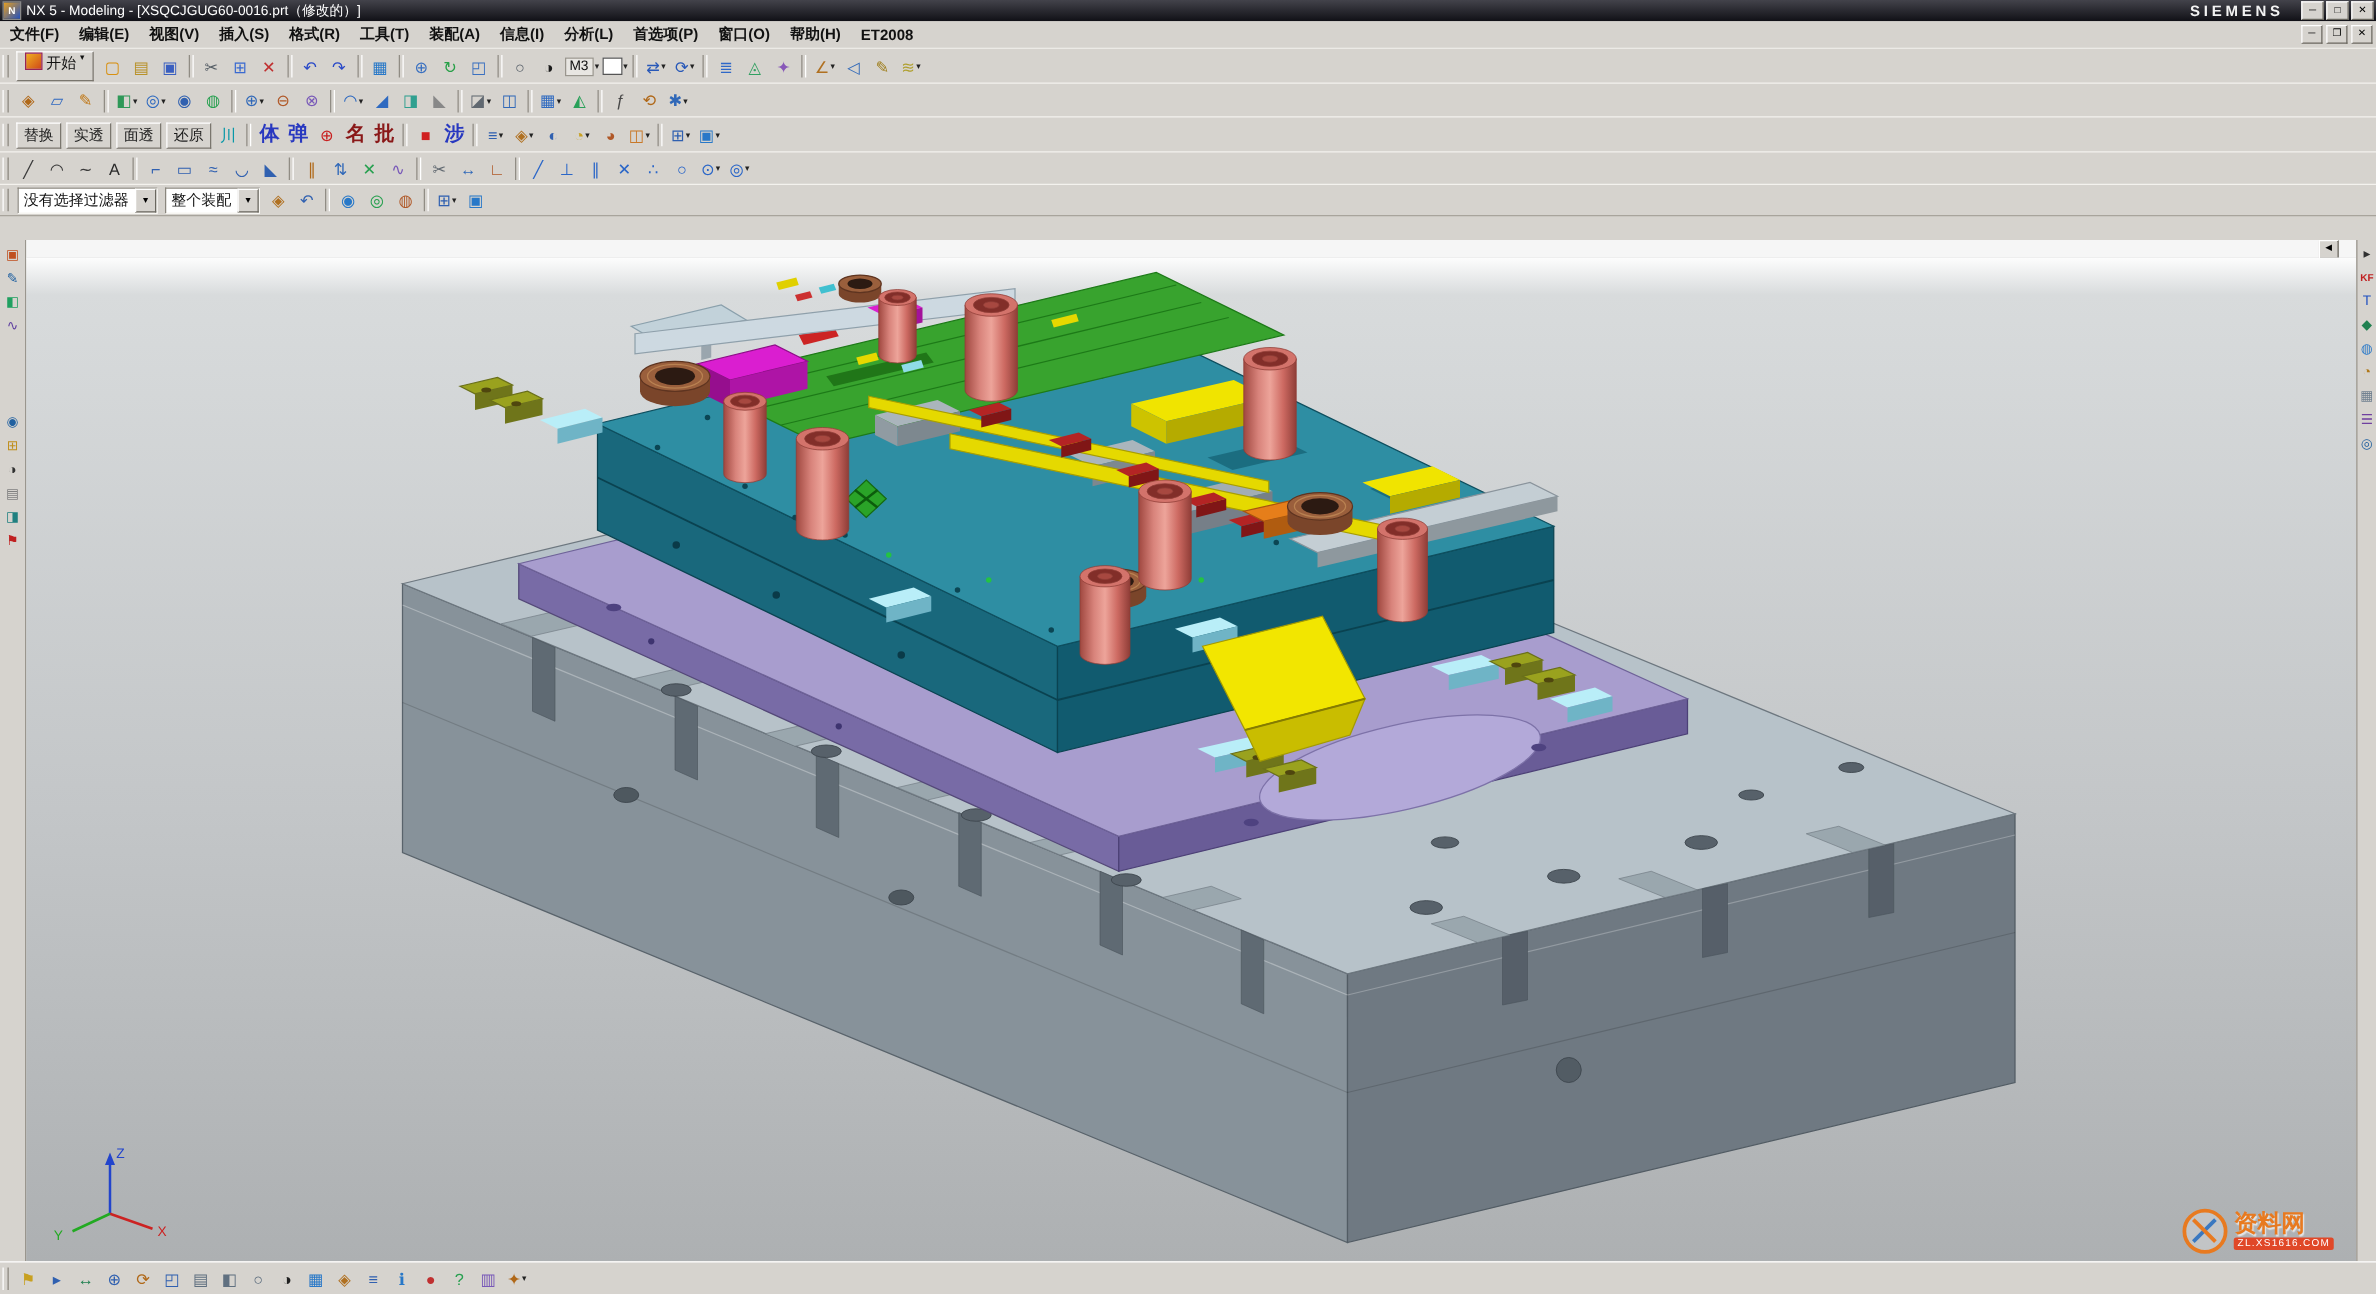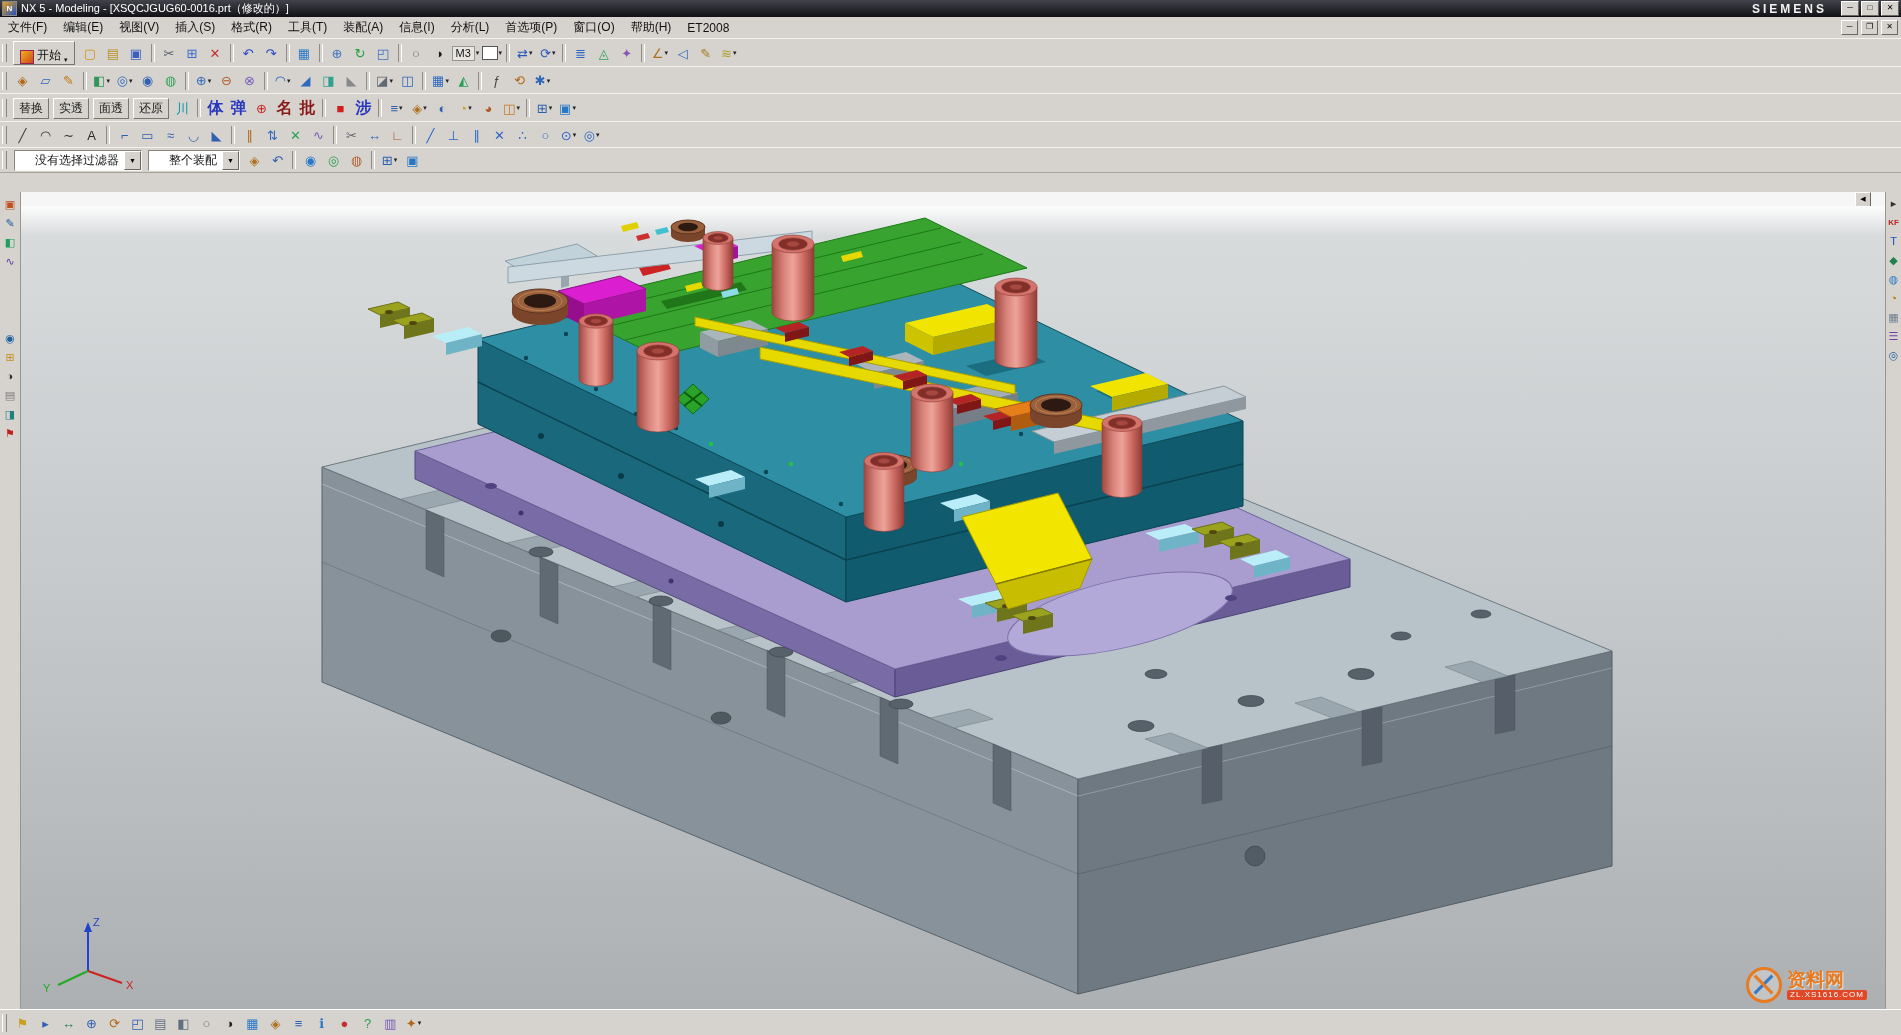--- a/index.html
+++ b/index.html
@@ -13,21 +13,21 @@
     border:1px solid #888;font-size:8px;color:#fff;display:flex;align-items:center;justify-content:center;font-weight:bold;}
   #titlebar .ttl{flex:0 1 auto;white-space:nowrap;}
   #titlebar .spacer{flex:1;}
   #titlebar .brand{font-weight:bold;letter-spacing:3px;font-size:12px;margin-right:14px;color:#f2f2f2;}
   .winbtn{width:16px;height:13px;margin-right:2px;background:#d6d3ce;color:#000;
     border:1px solid;border-color:#fff #6a675f #6a675f #fff;font-size:8px;line-height:11px;text-align:center;}
 
   
   #menubar{position:absolute;left:0;top:17px;width:1901px;height:21px;background:#d6d3ce;
     border-bottom:1px solid #9a968e;display:flex;align-items:center;font-size:12px;color:#111;}
-  #menubar .m{padding:16px 8px;white-space:nowrap;}
+  #menubar .m{padding:16px 8px;white-space:nowrap;font-weight:bold;}
   #menubar .spacer{flex:1;}
   .childbtn{width:15px;height:13px;margin-right:3px;background:#d6d3ce;
     border:1px solid;border-color:#fff #6a675f #6a675f #fff;font-size:8px;line-height:11px;text-align:center;color:#000;}
 
   
   .trow{position:absolute;left:0;width:1901px;background:#d6d3ce;display:flex;align-items:center;
     border-top:1px solid #f4f2ee;border-bottom:1px solid #a8a49c;}
   #row1{top:38px;height:28px;}
   #row2{top:66px;height:27px;}
   #row3{top:93px;height:28px;}
@@ -37,26 +37,26 @@
   .grip{width:3px;height:18px;margin:0 4px 0 2px;border-left:1px solid #fff;border-right:1px solid #8a867e;}
   .tbtn{display:inline-flex;align-items:center;justify-content:center;min-width:21px;height:20px;margin:0 1px;}
   .tbtn .g{font-size:13px;line-height:1;}
   .tbtn .g.swatch{width:14px;height:12px;border:1px solid #555;background:#fff;display:inline-block;}
   .tbtn .drop{font-size:7px;margin-left:1px;color:#222;}
   .tchar .g{font-size:16px;font-weight:bold;}
   .ttext{border:1px solid;border-color:#fff #7a766e #7a766e #fff;background:#d6d3ce;height:19px;padding:0 5px;margin:0 2px;}
   .ttext .g{font-size:12px;color:#1a1a1a;font-weight:normal;}
   .tlabel .g{font-size:11px;color:#111;border:1px solid #9a968e;background:#e8e6e2;padding:1px 3px;}
   .tsep{width:2px;height:18px;margin:0 3px;border-left:1px solid #908c84;border-right:1px solid #fff;}
-  .startbtn{display:inline-flex;align-items:flex-end;gap:3px;margin:0 4px 0 2px;height:22px;padding:0 6px;
+  .startbtn{display:inline-flex;align-items:flex-start;gap:3px;margin:0 4px 0 2px;height:22px;padding:0 6px;
     background:#d6d3ce;border:1px solid;border-color:#fff #7a766e #7a766e #fff;font-size:12px;color:#111;}
   .startbtn .sic{width:12px;height:12px;background:linear-gradient(135deg,#f0b020,#d04818);border:1px solid #925;}
   .startbtn .drop{font-size:7px;}
   .combo{display:inline-flex;align-items:center;height:19px;margin:0 3px;background:#fff;
-    border:1px solid;border-color:#8a867e #f8f6f2 #f8f6f2 #8a867e;font-size:12px;color:#111;padding-left:20px;}
+    border:1px solid;border-color:#8a867e #f8f6f2 #f8f6f2 #8a867e;font-size:12px;color:#111;padding-left:4px;}
   .combo .arrow{width:15px;height:17px;margin-left:5px;background:#d6d3ce;color:#000;
     border:1px solid;border-color:#fff #6a675f #6a675f #fff;font-size:7px;display:flex;align-items:center;justify-content:center;}
 
   
   #prompt{position:absolute;left:0;top:171px;width:1901px;height:21px;background:#d6d3ce;
     border-top:1px solid #fff;border-bottom:1px solid #8a867e;font-size:12px;color:#111;display:flex;align-items:center;}
   #prompt .pleft{margin-left:2px;font-weight:bold;white-space:nowrap;}
   #prompt .pcenter{position:absolute;left:760px;font-weight:bold;}
 
   

